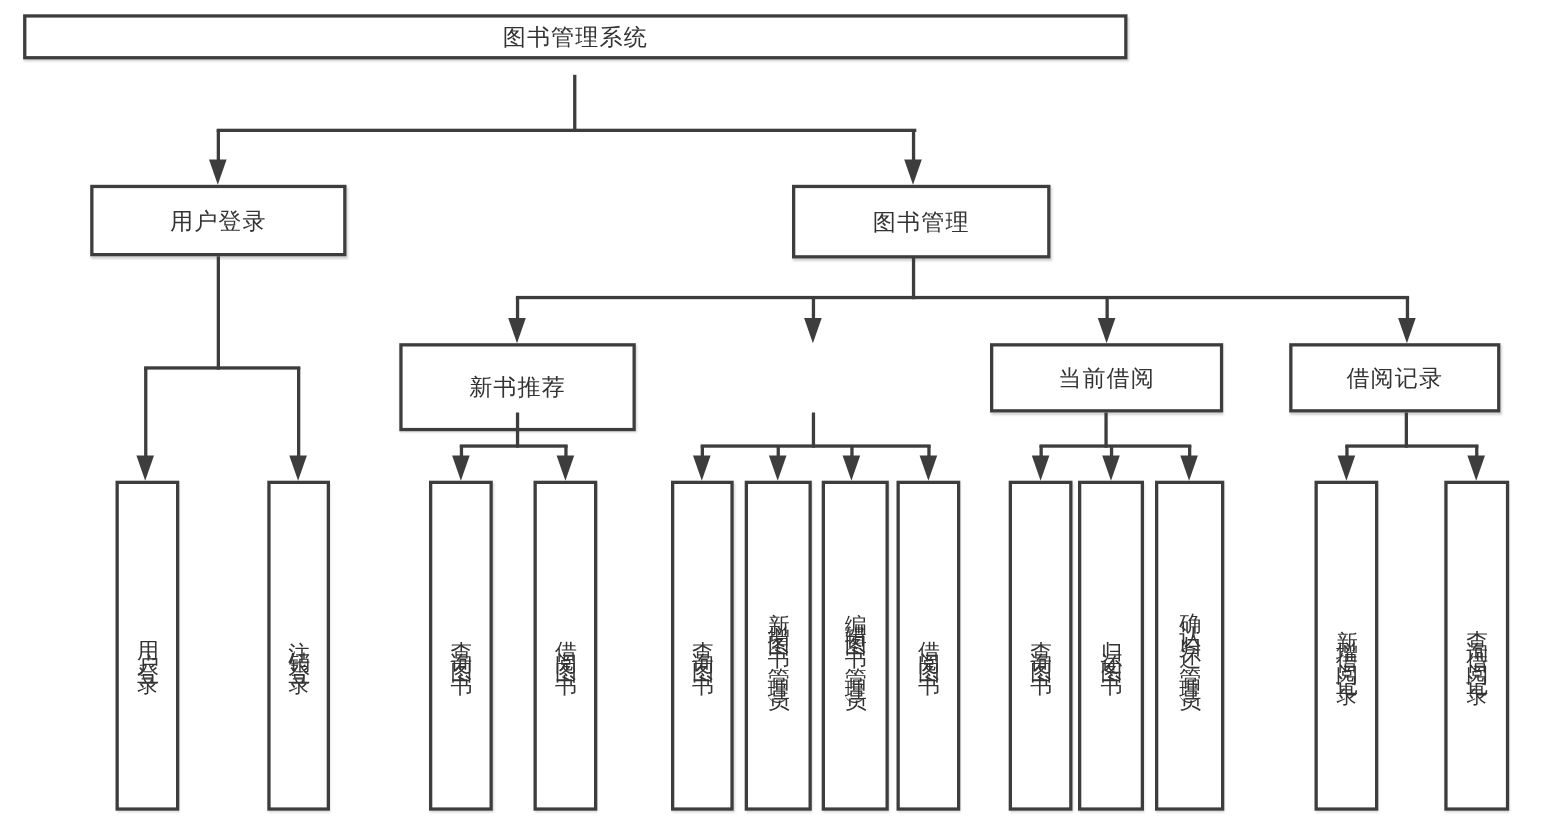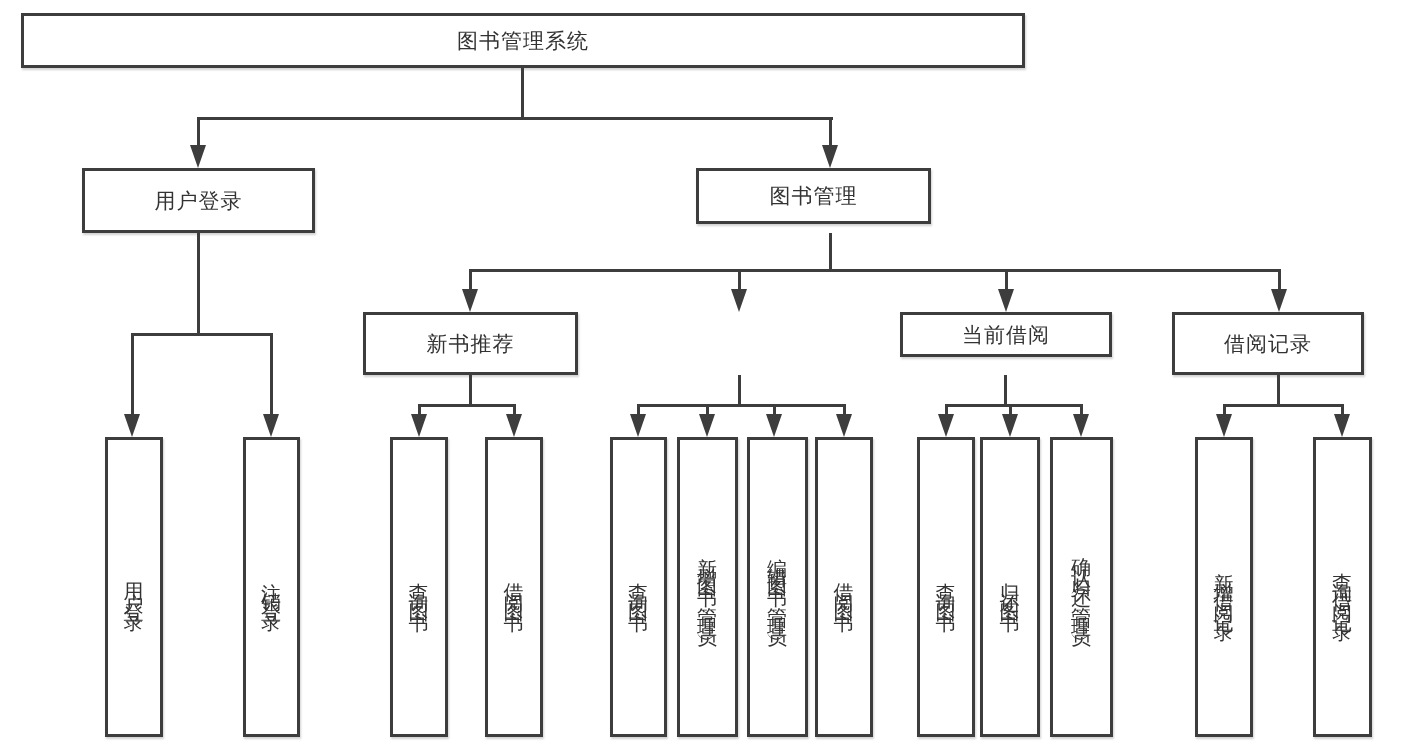--- a/index.html
+++ b/index.html
@@ -24,26 +24,26 @@
     box-shadow: 1px 2px 2px rgba(0,0,0,0.18);
   }
   .hbox { font-size: 21px; letter-spacing: 1px; }
   .leaf { top: 437px; height: 300px; font-size: 20px; }
   .leaf .vtext {
     writing-mode: vertical-rl;
     letter-spacing: 10px;
     line-height: 1;
     white-space: nowrap;
   }
-  #box-root          { left: 21px;   top: 13px;  width: 1004px; height: 55px; }
+  #box-root          { left: 21px;   top: 13px;  width: 1004px; height: 41px; }
   #box-user-login    { left: 82px;   top: 168px; width: 233px;  height: 65px; }
-  #box-book-mgmt     { left: 696px;  top: 168px; width: 235px;  height: 56px; }
-  #box-new-book-rec  { left: 363px;  top: 312px; width: 215px;  height: 63px; }
+  #box-book-mgmt     { left: 720px;  top: 168px; width: 235px;  height: 67px; }
+  #box-new-book-rec  { left: 363px;  top: 312px; width: 215px;  height: 80px; }
   #box-book-borrow   { left: 633px;  top: 312px; width: 212px;  height: 63px; }
-  #box-current-borrow{ left: 900px;  top: 312px; width: 212px;  height: 45px; }
+  #box-current-borrow{ left: 900px;  top: 312px; width: 212px;  height: 63px; }
   #box-borrow-record { left: 1172px; top: 312px; width: 192px;  height: 63px; align-items: center; }
   #leaf-ul-login   { left: 105px;  width: 58px; }
   #leaf-ul-logout  { left: 243px;  width: 57px; }
   #leaf-nbr-query  { left: 390px;  width: 58px; }
   #leaf-nbr-borrow { left: 485px;  width: 58px; }
   #leaf-bb-query   { left: 610px;  width: 57px; }
   #leaf-bb-add     { left: 677px;  width: 61px; }
   #leaf-bb-edit    { left: 747px;  width: 61px; }
   #leaf-bb-borrow  { left: 815px;  width: 58px; }
   #leaf-cb-query   { left: 917px;  width: 58px; }

